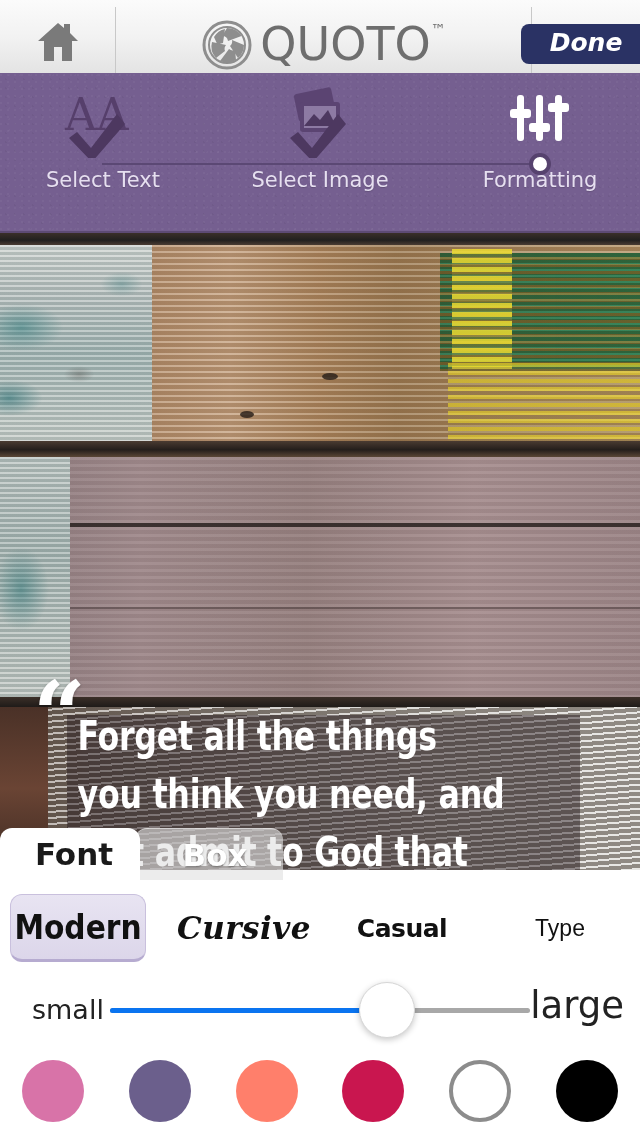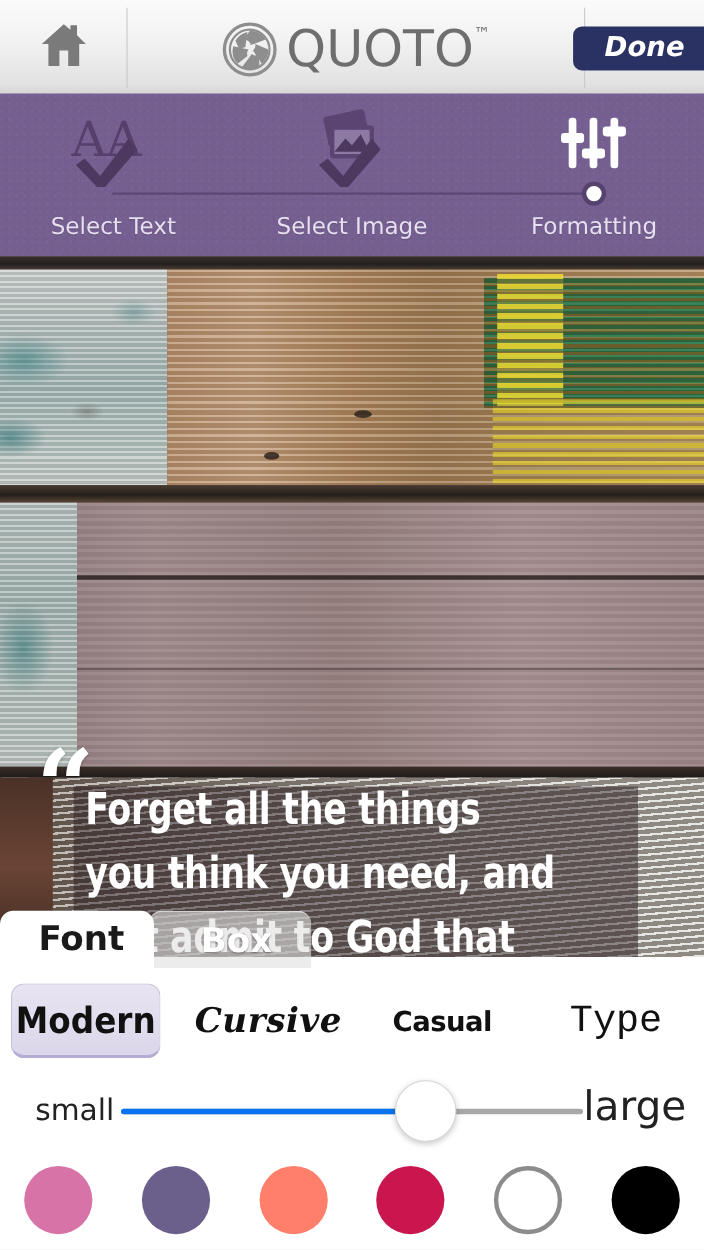--- a/index.html
+++ b/index.html
@@ -44,42 +44,42 @@
   .done-btn {
     background: #2a3264; color: #fff;
     font-size: 25px; font-style: italic; font-weight: 700;
     font-family: "DejaVu Sans", sans-serif;
     padding: 5px 29px 7px; border-radius: 8px; border: none;
     line-height: 28px; cursor: pointer;
   }
 
   
   .stepper {
-    position: absolute; top: 85px; left: 0; width: 640px; height: 160px;
+    position: absolute; top: 73px; left: 0; width: 640px; height: 160px;
     background: #755f90;
     background-image:
       radial-gradient(circle at 18% 30%, rgba(255,255,255,0.035) 0 1px, transparent 1px),
       radial-gradient(circle at 63% 71%, rgba(0,0,0,0.04) 0 1px, transparent 1px),
       radial-gradient(circle at 84% 22%, rgba(255,255,255,0.03) 0 1px, transparent 1px);
     background-size: 7px 7px, 9px 9px, 11px 11px;
     border-bottom: 2px solid #5d4a74;
   }
   .track {
     position: absolute; top: 90px; left: 102px; width: 437px; height: 2px;
     background: #5b4874;
   }
   .step {
     position: absolute; top: 0; width: 190px; height: 160px;
     display: flex; flex-direction: column; align-items: center;
   }
   .step-1 { left: 8px; } .step-2 { left: 225px; } .step-3 { left: 445px; }
   .step-icon { height: 84px; display: flex; align-items: center; justify-content: center;
                 padding-top: 14px; }
   .step-label {
-    color: #e6dff0; font-size: 21px; margin-top: 25px;
+    color: #e6dff0; font-size: 21px; margin-top: 11px;
     font-family: "DejaVu Sans", sans-serif; text-shadow: 0 1px 1px rgba(0,0,0,0.15);
   }
   .step-dot {
     position: absolute; top: 80px; left: 50%; margin-left: -11px;
     width: 22px; height: 22px; border-radius: 50%;
     background: #fff; border: 4px solid #56426e;
   }
 
   
   .canvas {
@@ -238,21 +238,21 @@
     font-size: 33px; font-weight: 700;
     font-family: "Liberation Sans Narrow","DejaVu Sans Condensed","Liberation Sans",sans-serif;
     font-stretch: condensed; }
   .f-cursive { left: 168px; width: 152px;
     font-size: 31px; font-style: italic; font-weight: 700;
     font-family: "DejaVu Serif", serif; letter-spacing: 0.5px; }
   .f-casual { left: 338px; width: 128px;
     font-size: 25px; font-weight: 700;
     font-family: "DejaVu Sans", sans-serif; letter-spacing: -0.5px; }
   .f-type { left: 490px; width: 140px;
-    font-size: 35px; font-family: Liberation Mono, monospace; }
+    font-size: 23px; font-family: Liberation Sans, sans-serif; }
 
   
   .size-row { position: absolute; top: 98px; left: 0; width: 640px; height: 62px; }
   .sz-small {
     position: absolute; left: 32px; top: 16px;
     font-size: 27px; color: #222; font-family: "DejaVu Sans", sans-serif;
   }
   .sz-large {
     position: absolute; right: 16px; top: 6px;
     font-size: 37px; color: #222; font-family: "DejaVu Sans", sans-serif;

